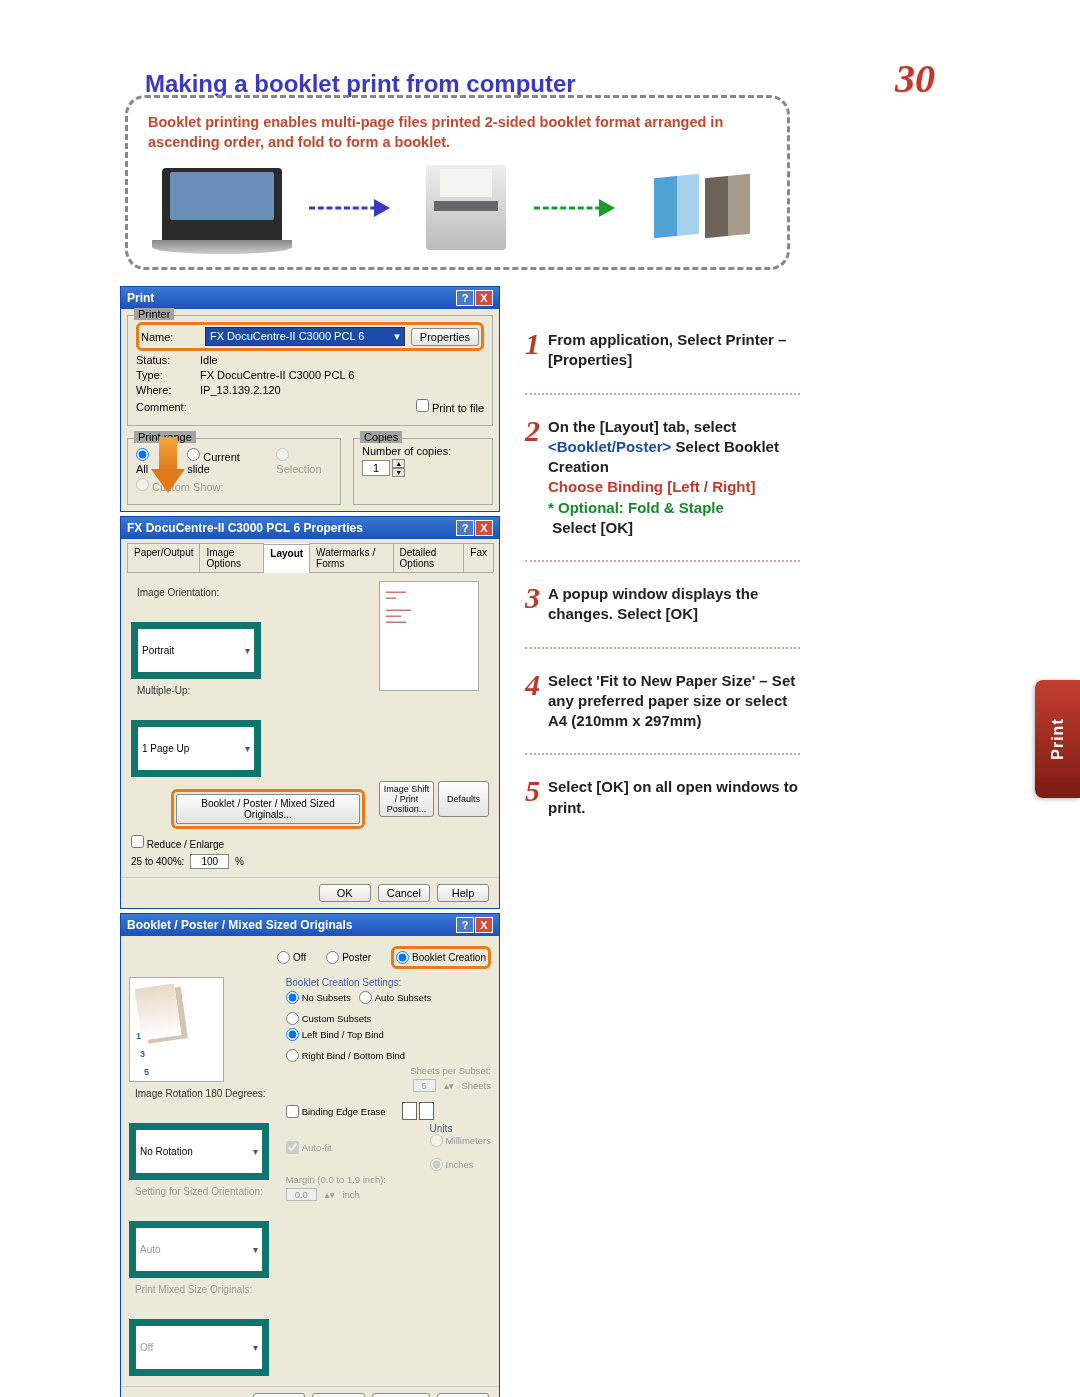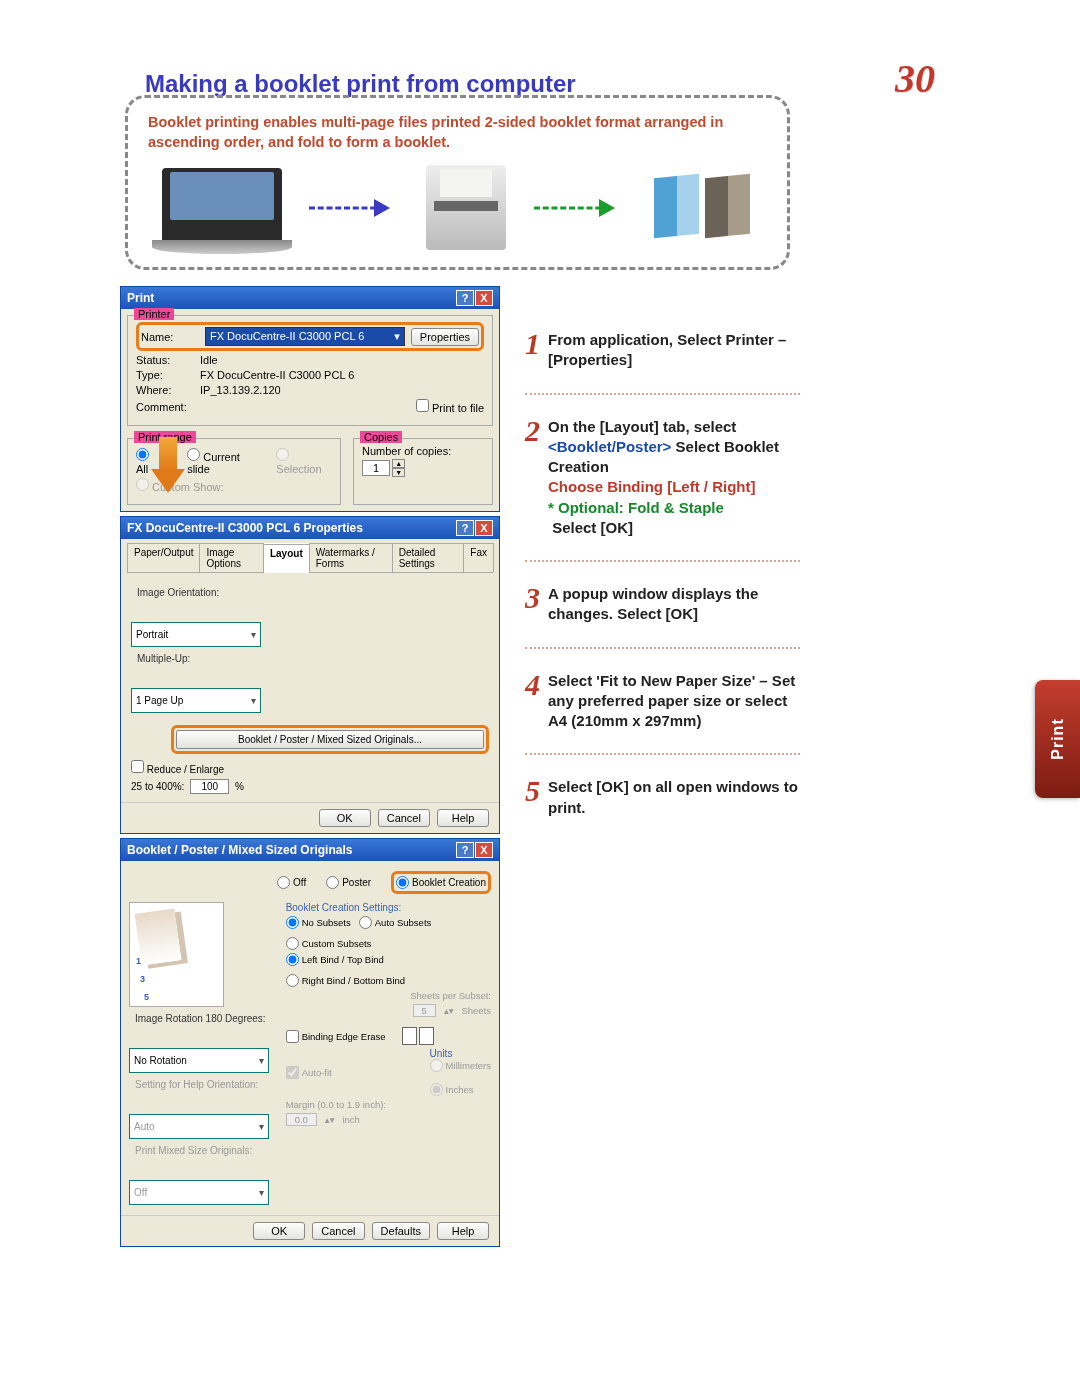--- a/index.html
+++ b/index.html
@@ -25,41 +25,41 @@
 .book { width:45px; height:60px; display:inline-block; margin:0 3px; transform:skewY(-6deg); }
 .book.b1 { background:linear-gradient(90deg,#4fa2d3 50%,#a5d1ec 50%); }
 .book.b2 { background:linear-gradient(90deg,#6b6258 50%,#a79b8a 50%); }
 
 .shots { position:absolute; top:286px; left:120px; width:380px; }
 .win { border:1px solid #0a4aa8; background:#ece9d8; font-size:11px; margin-bottom:4px; }
 .tbar { background:linear-gradient(#3a78d6,#1b52b8); color:#fff; padding:3px 6px; display:flex; justify-content:space-between; align-items:center; font-weight:bold; font-size:12px; }
 .wctrls span { display:inline-block; width:18px; height:16px; background:#d64b3a; color:#fff; text-align:center; line-height:15px; font-size:11px; border:1px solid #fff; margin-left:1px; }
 .wctrls .help { background:#4a7bc8; }
 .grp { border:1px solid #aaa; margin:6px; padding:6px 8px 8px; position:relative; }
-.grp-lbl { position:absolute; top:-8px; left:6px; background:#ec4899; padding:0 4px; font-size:11px; }
+.grp-lbl { position:absolute; top:-8px; left:6px; background:#a3a3a3; padding:0 4px; font-size:11px; }
 .fld { display:flex; align-items:center; margin:3px 0; gap:6px; }
 .fld-lbl { width:58px; font-size:11px; }
 .fx-sel { flex:1; background:#1a4ba8; color:#fff; padding:2px 4px; border:1px solid #333; font-size:11px; display:flex; justify-content:space-between; }
 .hl-orange { border:3px solid #e87b1a; border-radius:6px; padding:2px; }
 .btn-xp { background:linear-gradient(#fdfdfd,#e4e4e0); border:1px solid #888; border-radius:3px; padding:2px 8px; font-size:11px; }
 .chk-lbl { font-size:11px; }
 .half { display:inline-block; vertical-align:top; width:49%; }
 .bigarrow { position:absolute; z-index:5; width:34px; height:60px; pointer-events:none; }
 .bigarrow .stem { position:absolute; top:0; left:8px; width:18px; height:34px; background:linear-gradient(#f3a93a,#e07a18); }
 .bigarrow .head { position:absolute; top:32px; left:0; border:17px solid transparent; border-top:24px solid #e07a18; }
 
 .tabs { display:flex; background:#fff; border-bottom:1px solid #aaa; font-size:10px; }
 .tabs span { padding:3px 6px; border:1px solid #aaa; border-bottom:none; background:#ece9d8; margin-right:-1px; }
 .tabs span.act { background:#fff; position:relative; top:1px; font-weight:bold; }
 .prop-body { padding:8px 10px; display:flex; gap:14px; }
 .prop-l { flex:1; }
 .prop-r { width:110px; }
 .preview { width:100px; height:110px; background:#fff; border:1px solid #aaa; padding:6px; font-size:5px; color:#888; }
 .preview::after { content:"▬▬▬▬\A▬▬\A\A▬▬▬▬▬\A▬▬▬\A▬▬▬▬"; white-space:pre; display:block; color:#c77; }
-.sel-xp { background:#fff; border:1px solid #0f766e; padding:6px 4px; font-size:10px; display:flex; justify-content:space-between; align-items:center; width:130px;margin-top:24px; }
+.sel-xp { background:#fff; border:7px solid #0f766e; padding:16px 4px; font-size:10px; display:flex; justify-content:space-between; align-items:center; width:130px;margin-top:24px; }
 .sel-xp::after { content:"▾"; color:#555; }
 .tiny-lbl { font-size:10px; color:#333; margin:6px 6px 2px; display:block; }
 .long-btn { width:100%; background:linear-gradient(#fdfdfc,#e3e3dd); border:1px solid #888; border-radius:2px; padding:3px; font-size:10px; text-align:center; margin-top:6px; }
 .btn-row { padding:6px 10px; text-align:right; border-top:1px solid #ccc; }
 .btn-row .btn-xp { margin-left:4px; min-width:52px; }
 
 .bk-body { padding:10px 8px; }
 .radio-row { display:flex; justify-content:flex-end; gap:20px; font-size:10px; align-items:center; margin-bottom:8px; }
 .radio-row label { display:flex; align-items:center; gap:3px; }
 .bk-flex { display:flex; gap:14px; }
@@ -173,21 +173,21 @@
   <div class="tbar">
     <span>FX DocuCentre-II C3000 PCL 6 Properties</span>
     <span class="wctrls"><span class="help">?</span><span>X</span></span>
   </div>
   <div style="padding:4px 6px 0;">
     <div class="tabs">
       <span>Paper/Output</span>
       <span>Image Options</span>
       <span class="act">Layout</span>
       <span>Watermarks / Forms</span>
-      <span>Detailed Settings</span>
+      <span>Detailed Options</span>
       <span>Fax</span>
     </div>
   </div>
   <div class="prop-body">
     <div class="prop-l">
       <span class="tiny-lbl">Image Orientation:</span>
       <div class="sel-xp">
             <span>Portrait</span>
           </div>
       <span class="tiny-lbl">Multiple-Up:</span>
@@ -195,20 +195,27 @@
             <span>1 Page Up</span>
           </div>
       <div class="hl-orange" style="margin-top:12px;margin-left:40px;">
             <div class="long-btn" style="margin:0;">Booklet / Poster / Mixed Sized Originals...</div>
           </div>
       <div style="margin-top:6px;font-size:10px;"><label><input type="checkbox" style=""> <span>Reduce / Enlarge</span></label></div>
       <div style="margin-top:4px;font-size:10px;display:flex;align-items:center;gap:6px;">
         <span>25 to 400%:</span>
         <span style="background:#fff;border:1px solid #888;padding:1px 10px;">100</span>
         <span>%</span>
+      </div>
+    </div>
+    <div class="prop-r">
+      <div class="preview"></div>
+      <div style="margin-top:90px;display:flex;gap:4px;">
+        <button class="btn-xp" style="flex:1;font-size:9px;padding:2px 2px;">Image Shift / Print Position...</button>
+        <button class="btn-xp" style="font-size:9px;">Defaults</button>
       </div>
     </div>
   </div>
   <div class="btn-row">
     <button class="btn-xp">OK</button>
     <button class="btn-xp">Cancel</button>
     <button class="btn-xp">Help</button>
   </div>
 </div>
 
@@ -238,21 +245,21 @@
       <div>
         <div class="bk-prev">
           <span class="pg" style="bottom:40px;left:6px;">1</span>
           <span class="pg" style="bottom:22px;left:10px;">3</span>
           <span class="pg" style="bottom:4px;left:14px;">5</span>
         </div>
         <span class="tiny-lbl">Image Rotation 180 Degrees:</span>
         <div class="sel-xp" style="width:140px;">
               <span>No Rotation</span>
             </div>
-        <span class="tiny-lbl disabled">Setting for Help Orientation:</span>
+        <span class="tiny-lbl disabled">Setting for Sized Orientation:</span>
         <div class="sel-xp disabled" style="width:140px;">
               <span>Auto</span>
             </div>
         <span class="tiny-lbl disabled">Print Mixed Size Originals:</span>
         <div class="sel-xp disabled" style="width:140px;">
               <span>Off</span>
             </div>
       </div>
       <div class="bk-set">
         <div class="bk-set-ttl">Booklet Creation Settings:</div>

